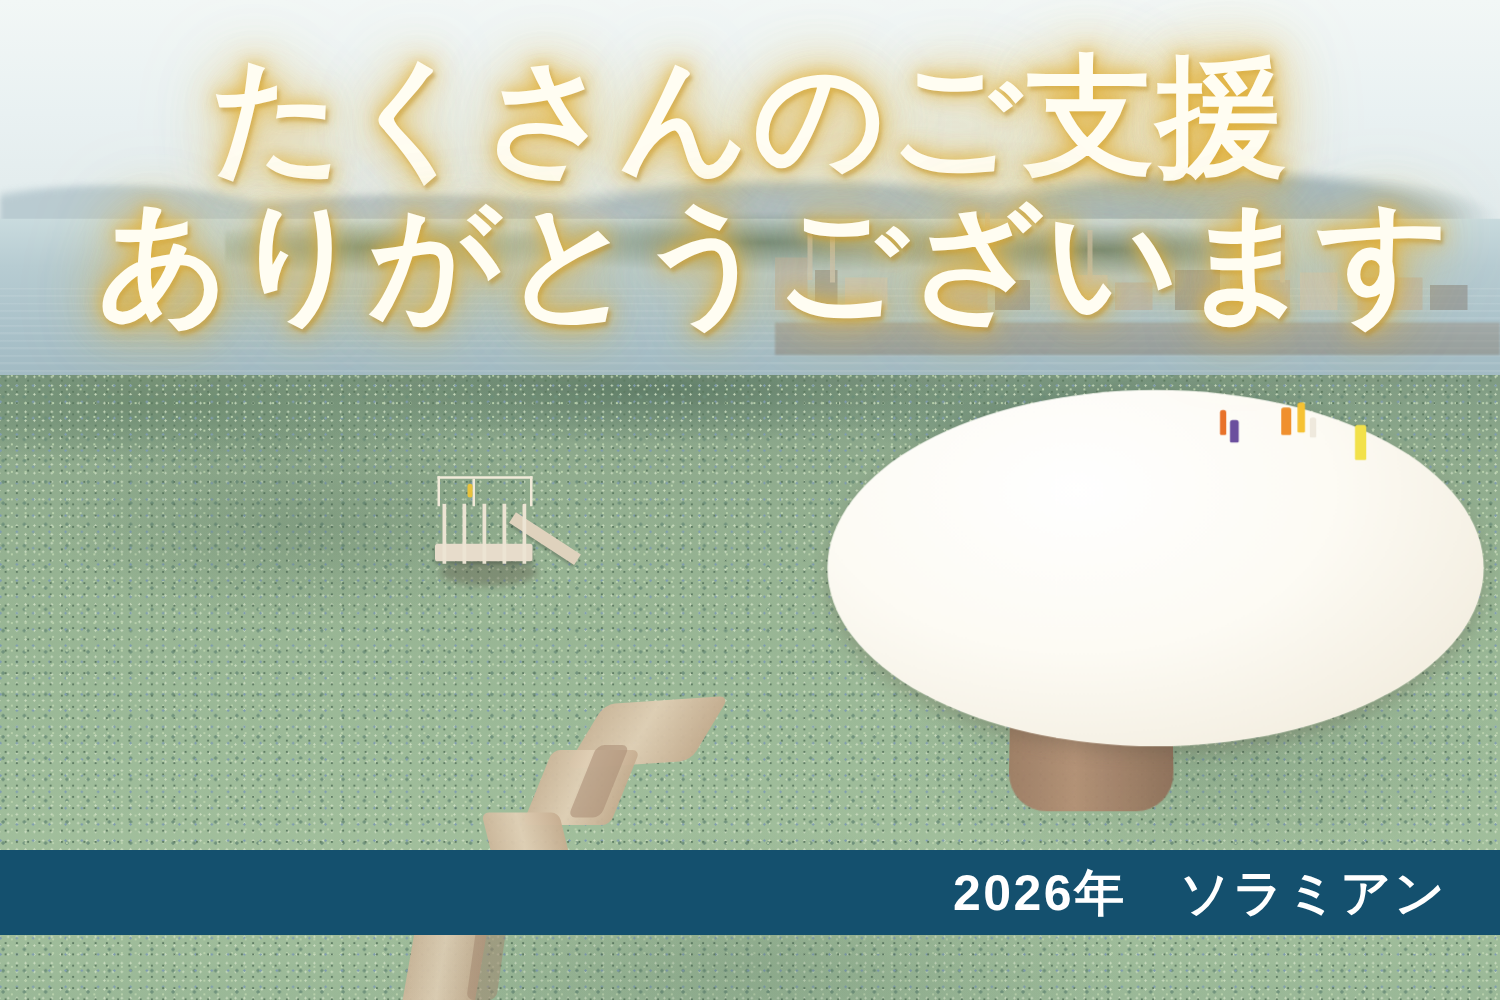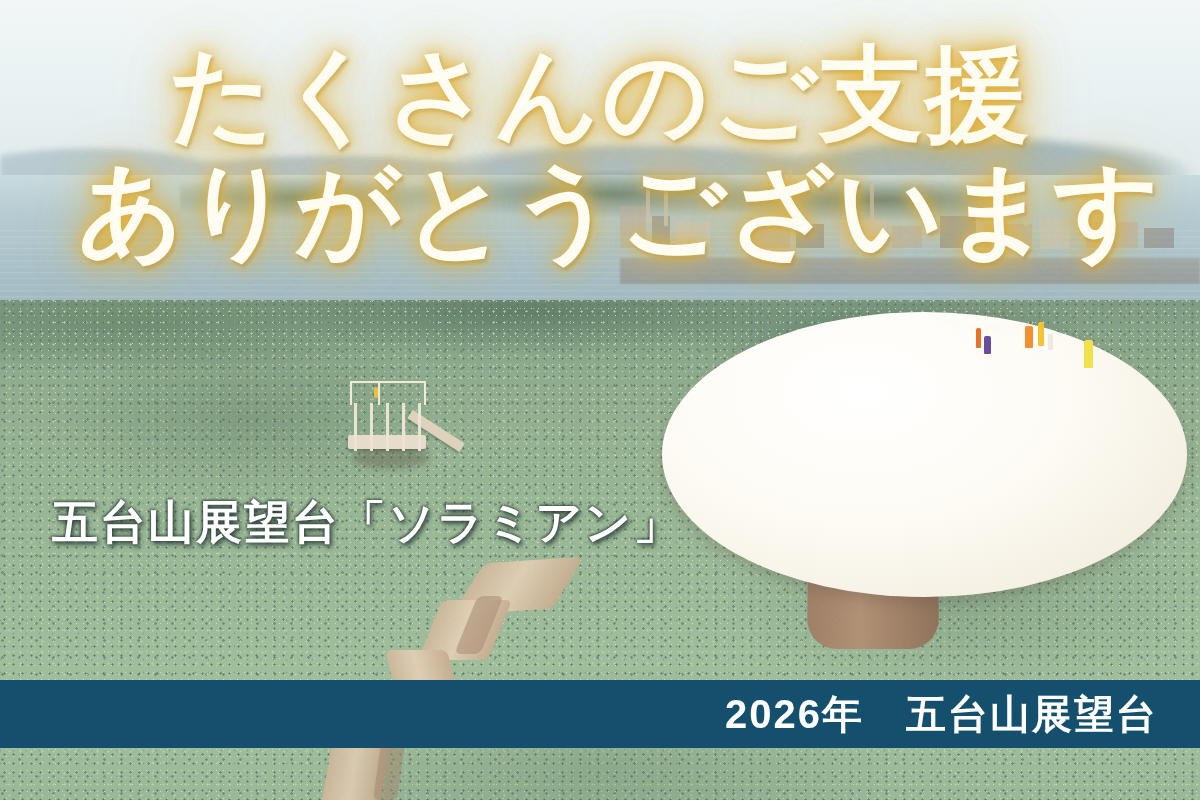--- a/index.html
+++ b/index.html
@@ -346,20 +346,19 @@
     <div class="figure" style="left:408px; top:34px; width:5px;  height:16px; background:#efe9dd;"></div>
     <div class="figure" style="left:444px; top:40px; width:9px;  height:28px; background:#f2e14a;"></div>
   </div>
 
   <div id="headline">
     <span class="l1">たくさんのご支援</span>
     <span class="l2">ありがとうございます</span>
   </div>
 
   <div id="subtitle">
-    <span class="s2">五台山展望台「ソラミアン」</span>
   </div>
 
   <div id="banner">
-    <span id="banner-text">2026年　五台山展望台</span>
+    <span id="banner-text">2026年　ソラミアン</span>
   </div>
 
 </div>
 
 </body></html>

